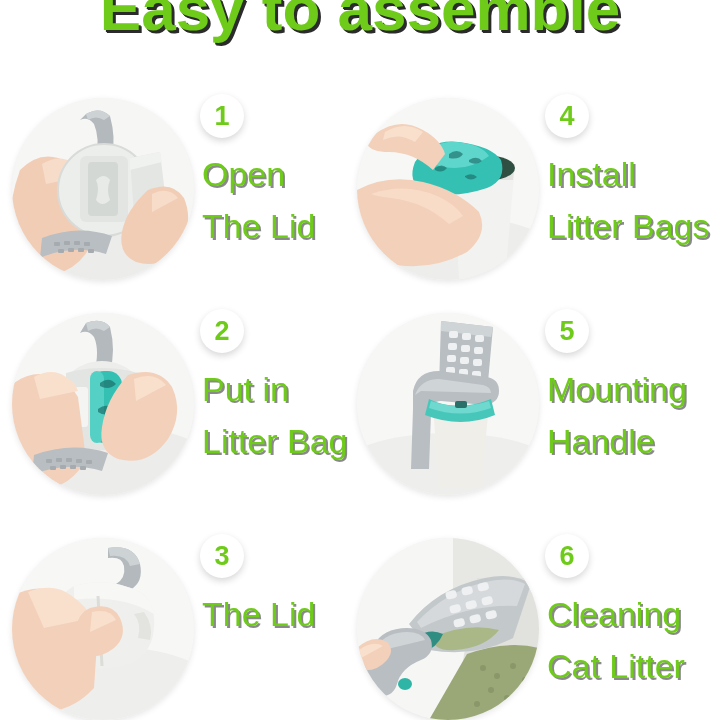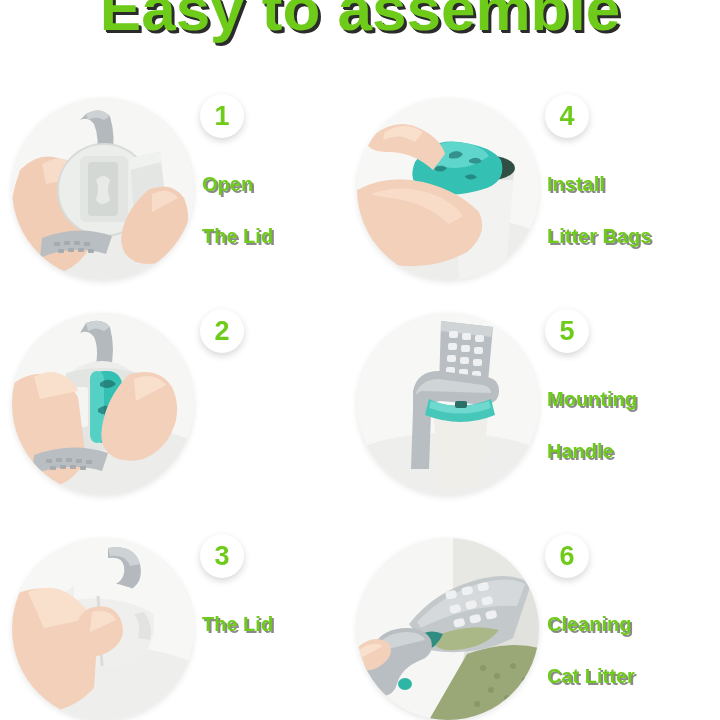--- a/index.html
+++ b/index.html
@@ -86,25 +86,25 @@
     font-size: 27px;
     font-weight: bold;
     line-height: 44px;
     text-align: center;
   }
 
   
   .caption {
     position: absolute;
     left: 202px;
-    top: 70px;
+    top: 60px;
     width: 175px;
     color: #6ECB1A;
-    font-size: 20px;
-    font-weight: bold;
+    font-size: 34px;
+    font-weight: normal;
     line-height: 52px;
     text-shadow: 2px 2px 0 rgba(40,40,40,0.55);
     white-space: nowrap;
   }
   .caption .ln { display: block; }
 
   
 </style>
 </head>
 <body>
@@ -235,20 +235,22 @@
             <rect x="38" y="153" width="6" height="4" rx="1"></rect>
             <rect x="48" y="152" width="6" height="4" rx="1"></rect>
             <rect x="58" y="152" width="6" height="4" rx="1"></rect>
             <rect x="68" y="153" width="6" height="4" rx="1"></rect>
           </g>
         </svg>
       </div>
     </div>
     <div class="badge">2</div>
     <div class="caption">
+      <span class="ln">Put in</span>
+      <span class="ln">Litter Bag</span>
     </div>
   </div>
 
   <div class="cell c-r1 c-right">
     <div class="photo">
       <div class="scene">
         <svg viewBox="0 0 182 182" xmlns="http://www.w3.org/2000/svg">
           <rect x="0" y="0" width="182" height="182" fill="#f7f7f6"></rect>
           <ellipse cx="91" cy="158" rx="110" ry="38" fill="#eeeeec"></ellipse>
 

